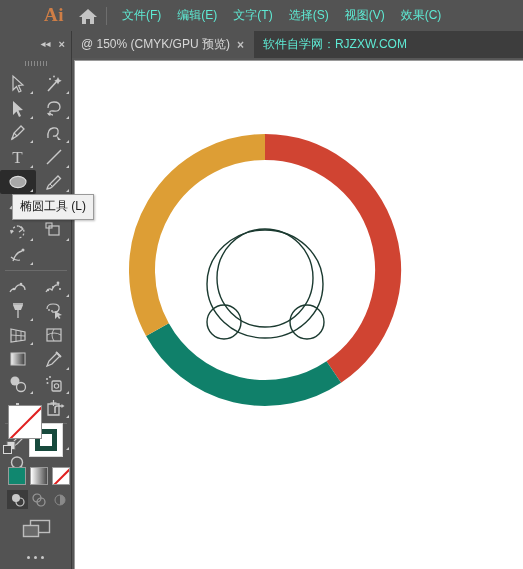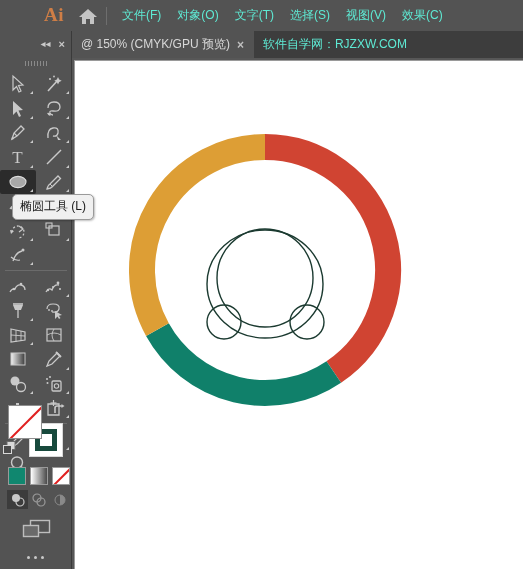--- a/index.html
+++ b/index.html
@@ -94,21 +94,21 @@
     border-bottom: 3px solid #c9c9c9;
   }
   .tool-sep {
     grid-column: 1 / 3; height: 1px; background: #6b6b6b; margin: 3px 5px;
   }
 
   
   .tooltip {
     position: absolute; left: 12px; top: 194px;
     background: #f0f0f0; color: #1a1a1a;
-    border: 1px solid #9a9a9a; border-radius: 5px;
+    border: 1px solid #9a9a9a; border-radius: 0;
     font-size: 12px; padding: 3px 7px 4px 7px;
     white-space: nowrap; z-index: 30;
     box-shadow: 1px 1px 2px rgba(0,0,0,0.25);
   }
 
   
   .colorarea {
     position: absolute; left: 0; bottom: 0; width: 71px; height: 168px;
   }
   .fillstroke { position: relative; width: 71px; height: 62px; }
@@ -191,21 +191,21 @@
   <div class="menubar">
     <div class="ai-logo">Ai</div>
     <div class="home-icon">
       <svg width="20" height="18" viewBox="0 0 20 18">
         <path d="M10 2 L19 10 L16 10 L16 17 L12 17 L12 12 L8 12 L8 17 L4 17 L4 10 L1 10 Z" fill="#c4c4c4"></path>
       </svg>
     </div>
     <div class="mb-divider"></div>
     <div class="menu-items" id="menu-items">
         <div class="menu-item">文件(F)</div>
-        <div class="menu-item">对象(O)</div>
+        <div class="menu-item">编辑(E)</div>
         <div class="menu-item">文字(T)</div>
         <div class="menu-item">选择(S)</div>
         <div class="menu-item">视图(V)</div>
         <div class="menu-item">效果(C)</div>
       </div>
   </div>
 
   <div class="tabbar">
     <div style="width:72px"></div>
     <div class="tab active">

